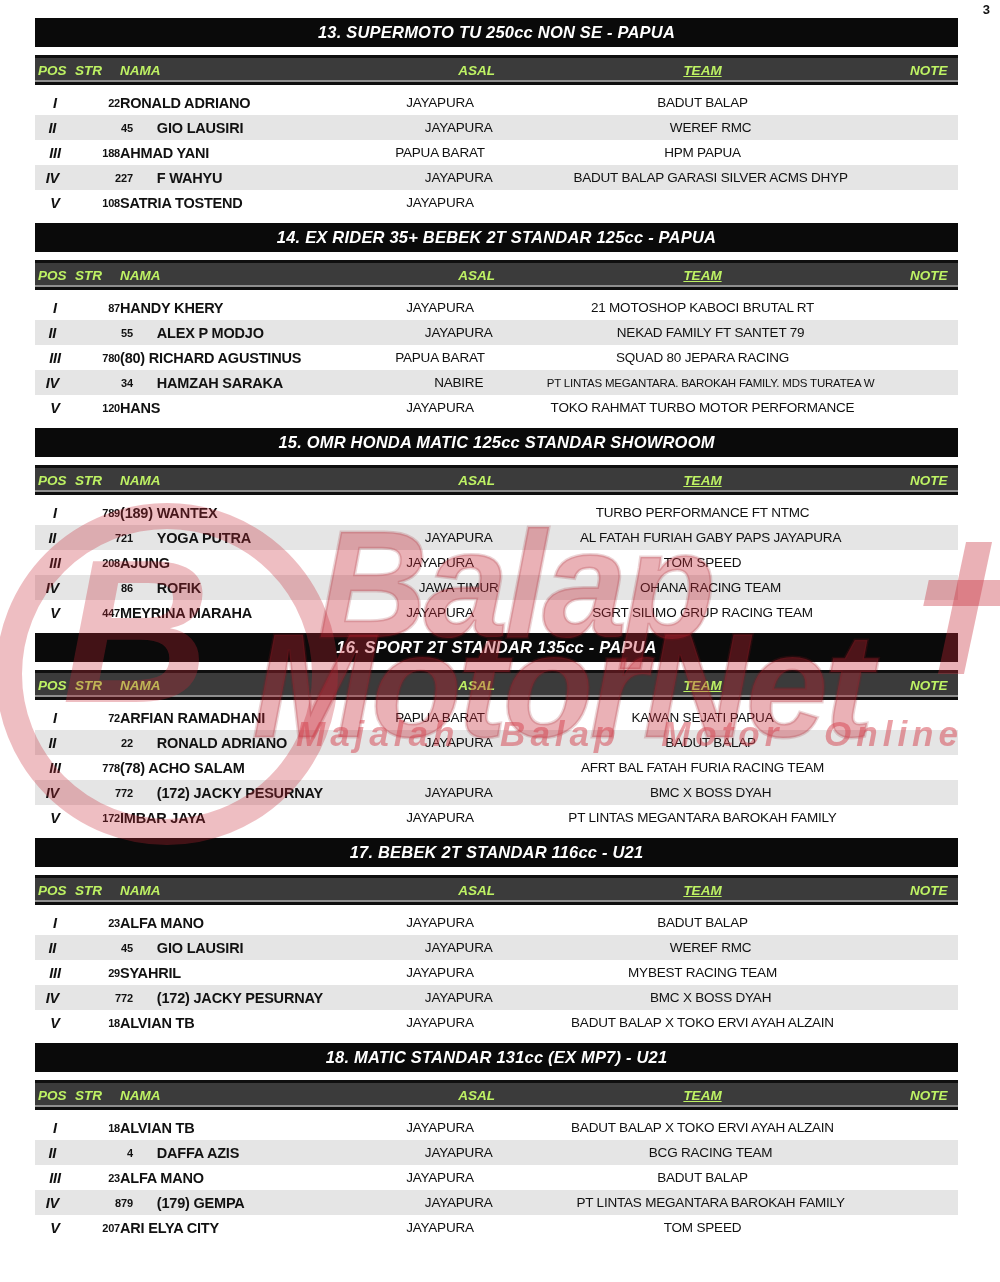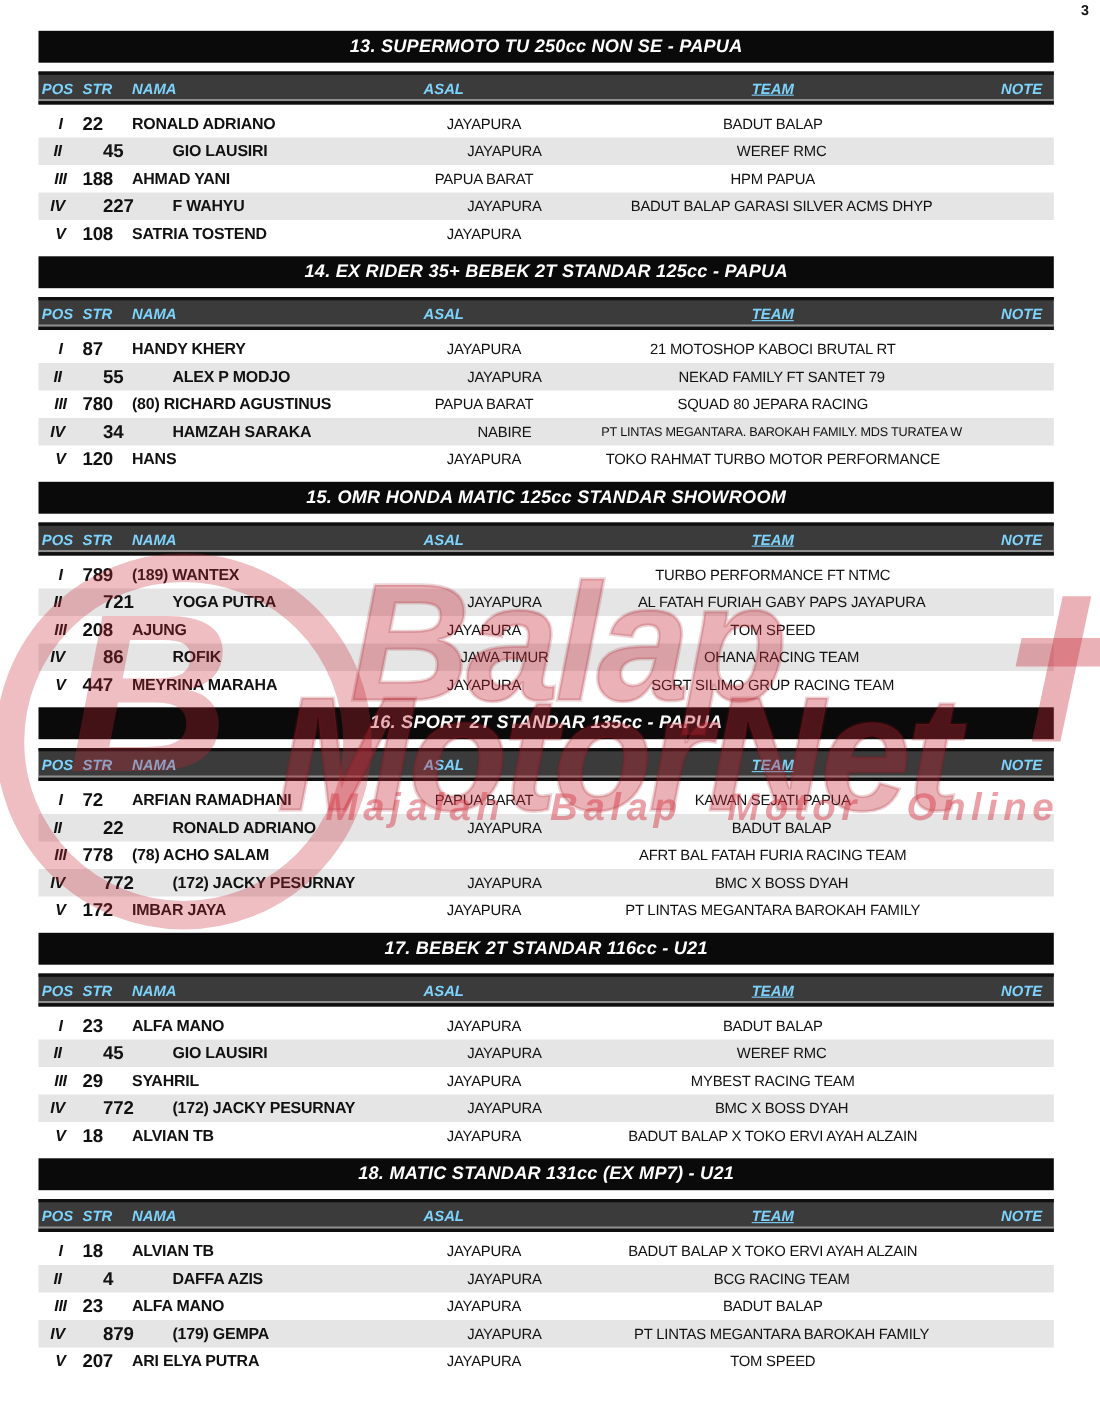--- a/index.html
+++ b/index.html
@@ -5,57 +5,57 @@
   html, body { margin:0; padding:0; }
   body {
     width:1000px; height:1282px; background:#ffffff; overflow:hidden;
     font-family:"Liberation Sans", sans-serif; color:#111;
   }
   .page { position:relative; width:1000px; height:1282px; background:#fff; }
   .page-number {
     position:absolute; top:2px; right:10px;
     font-size:13px; font-weight:bold; color:#111;
   }
-  .content { position:absolute; left:35px; top:28px; width:923px; }
+  .content { position:absolute; left:35px; top:18px; width:923px; }
 
   .section { margin-bottom:8px; }
   .title-bar {
     height:29px; background:#0a0a0a; color:#fff;
     display:flex; align-items:center; justify-content:center;
     font-size:16.5px; font-weight:bold; font-style:italic;
     letter-spacing:0.2px; margin-bottom:8px;
   }
   .header-bar {
     height:30px; box-sizing:border-box; background:#3b3b3b;
     border-top:3px solid #0f0f0f; border-bottom:3px solid #0f0f0f;
     box-shadow: inset 0 -2px 0 #8f8f8f;
     display:flex; align-items:center;
-    color:#7dd3fc; font-weight:bold; font-style:italic; font-size:13.5px;
+    color:#bef264; font-weight:bold; font-style:italic; font-size:13.5px;
   }
   .rows-wrap { margin-top:5px; }
   .row { height:25px; display:flex; align-items:center; font-size:13.5px; }
   .row.stripe { background:#e5e5e5;gap:24px; }
 
   .c0 { width:40px;  box-sizing:border-box; }
   .c1 { width:45px;  box-sizing:border-box; }
   .c2 { width:265px; box-sizing:border-box; }
   .c3 { width:110px; box-sizing:border-box; }
   .c4 { width:415px; box-sizing:border-box; }
   .c5 { width:48px;  box-sizing:border-box; }
 
   .hcol.c0 { text-align:left; padding-left:3px; }
   .hcol.c1 { text-align:left; }
   .hcol.c2 { text-align:left; }
-  .hcol.c3 { text-align:left; }
+  .hcol.c3 { text-align:right; }
   .hcol.c4 { text-align:center;text-decoration:underline; }
   .hcol.c5 { text-align:right; padding-right:12px; }
 
   .cell { white-space:nowrap; overflow:visible; letter-spacing:-0.2px; }
   .k-pos  { text-align:center; font-weight:bold; font-style:italic; font-size:14.5px; }
-  .k-str  { text-align:left; font-weight:bold; font-size:17px; }
+  .k-str  { text-align:right; font-weight:bold; font-size:11px; }
   .k-nama { text-align:left;  font-weight:bold; font-size:14.5px; }
   .k-asal { text-align:center; }
   .k-team { text-align:center; }
   .k-note { text-align:right; padding-right:12px; }
   .cell.small { font-size:11.5px; }
 
   
   .watermark { position:absolute; left:0; top:0; width:1000px; height:1282px;
                pointer-events:none; z-index:5; }
   .wm-ring {
@@ -400,21 +400,21 @@
             <div class="cell c0 k-pos">IV</div>
             <div class="cell c1 k-str">879</div>
             <div class="cell c2 k-nama">(179) GEMPA</div>
             <div class="cell c3 k-asal">JAYAPURA</div>
             <div class="cell c4 k-team">PT LINTAS MEGANTARA BAROKAH FAMILY</div>
             <div class="cell c5 k-note"></div>
           </div>
           <div class="row">
             <div class="cell c0 k-pos">V</div>
             <div class="cell c1 k-str">207</div>
-            <div class="cell c2 k-nama">ARI ELYA PUTRA</div>
+            <div class="cell c2 k-nama">ARI ELYA CITY</div>
             <div class="cell c3 k-asal">JAYAPURA</div>
             <div class="cell c4 k-team">TOM SPEED</div>
             <div class="cell c5 k-note"></div>
           </div>
         </div>
       </div>
     </div>
 
   <div class="watermark">
     <div class="wm-ring"></div>

